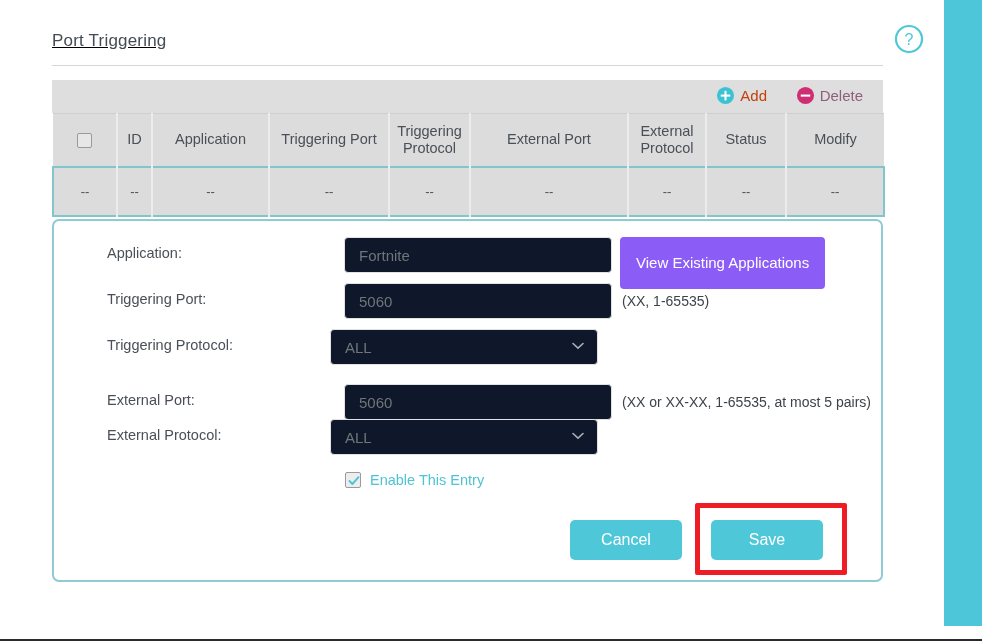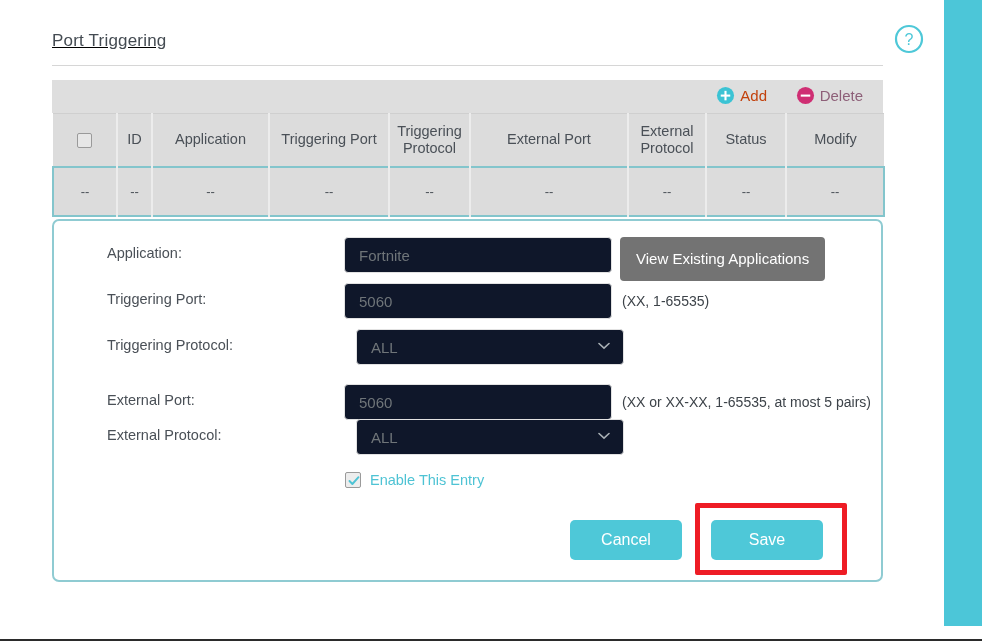--- a/index.html
+++ b/index.html
@@ -157,21 +157,21 @@
     border-radius: 4px;
     background: #0f172a;
     font-size: 15px;
     color: #6f7579;
     padding: 0 14px;
     font-family: "Liberation Sans", sans-serif;
     outline: none;
   }
   .select-wrap {
     position: absolute;
-    left: 302px;
+    left: 276px;
     width: 268px;
     height: 24px;
   }
   .select-wrap .field { left: 0; }
   .caret {
     position: absolute;
     right: 14px;
     top: 13px;
     width: 12px;
     height: 8px;
@@ -183,24 +183,24 @@
     top: 8px;
     width: 250px;
     font-size: 14px;
     color: #3d4349;
     line-height: 20px;
   }
   .view-apps-btn {
     position: absolute;
     left: 566px;
     top: 0;
-    height: 44px;
+    height: 52px;
     padding: 0 16px;
     line-height: 36px;
-    background: #737373;
+    background: #8b5cf6;
     color: #ffffff;
     font-size: 15px;
     border: none;
     border-radius: 4px;
     cursor: pointer;
     font-family: "Liberation Sans", sans-serif;
   }
 
   
   .enable-row {

